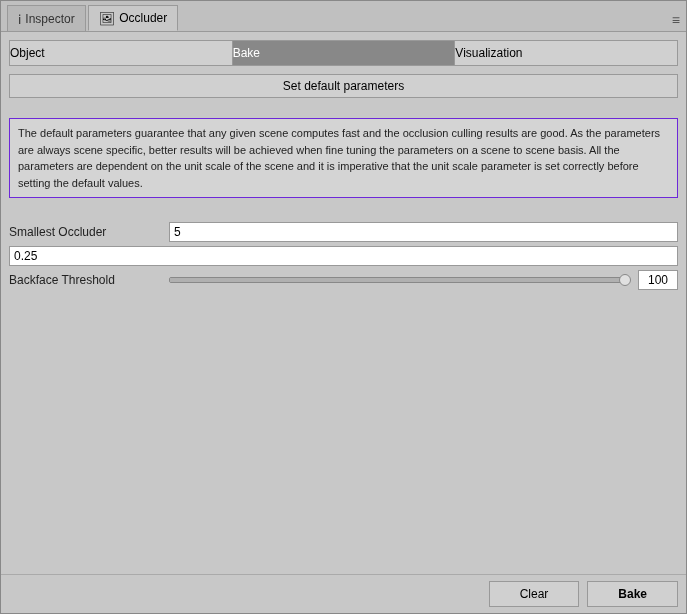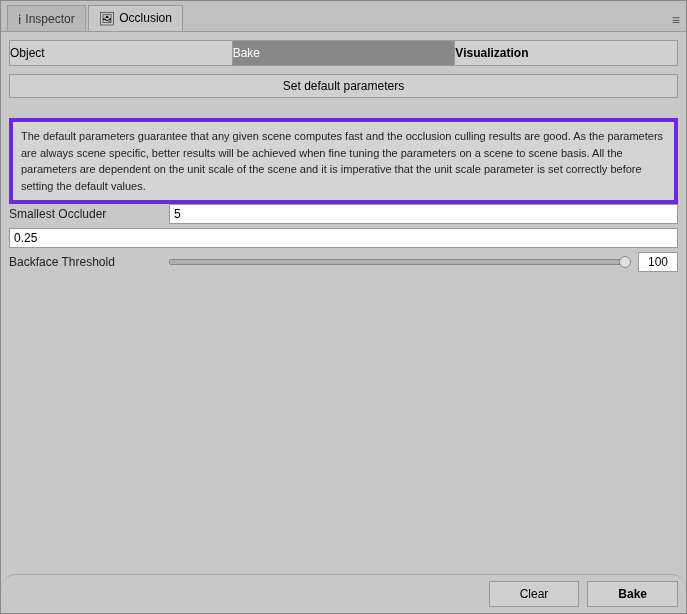--- a/index.html
+++ b/index.html
@@ -92,47 +92,46 @@
       text-align: left;
       padding: 5px 0;
       cursor: pointer;
       background: #d0d0d0;
       border-right: 1px solid #999;
       font-size: 12px;
     }
 
     .sub-tab:last-child {
       border-right: none;
-      font-weight: bold;
     }
 
     .sub-tab.active {
       background: #888;
       color: #fff;
     }
 
     
     .default-params-btn {
       display: inline-block;
       padding: 4px 10px;
       background: #d0d0d0;
       border: 1px solid #999;
       cursor: pointer;
       margin-bottom: 20px;
       font-size: 12px;
     }
 
     
     .description-box {
-      border: 4px solid #6d28d9;
+      border: 1px solid #6d28d9;
       background: #d4d4d4;
       padding: 6px 8px;
       font-size: 11px;
       line-height: 1.5;
-      margin-bottom: 0;
+      margin-bottom: 24px;
       color: #222;
     }
 
     
     .params-grid {
       display: flex;
       flex-direction: column;
       gap: 4px;
       margin-bottom: 8px;
     }
@@ -213,21 +212,20 @@
     }
 
     
     .bottom-bar {
       display: flex;
       justify-content: flex-end;
       align-items: center;
       padding: 6px 8px;
       gap: 8px;
       border-top: 1px solid #aaa;
-      border-radius: 15px;
     }
 
     .btn {
       padding: 5px 30px;
       background: #d0d0d0;
       border: 1px solid #999;
       cursor: pointer;
       font-size: 12px;
     }
 
@@ -241,21 +239,21 @@
 
 <div class="window">
 
   <div class="tab-bar">
     <div class="tab inactive">
       <span class="tab-icon">ℹ</span>
       <span>Inspector</span>
     </div>
     <div class="tab active">
       <span class="tab-icon">🖼</span>
-      <span>Occlusion</span>
+      <span>Occluder</span>
     </div>
     <div class="tab-menu-btn">≡</div>
   </div>
 
   <div class="content">
 
     <div class="sub-tabs">
       <div class="sub-tab">
         <span>Object</span>
       </div>

